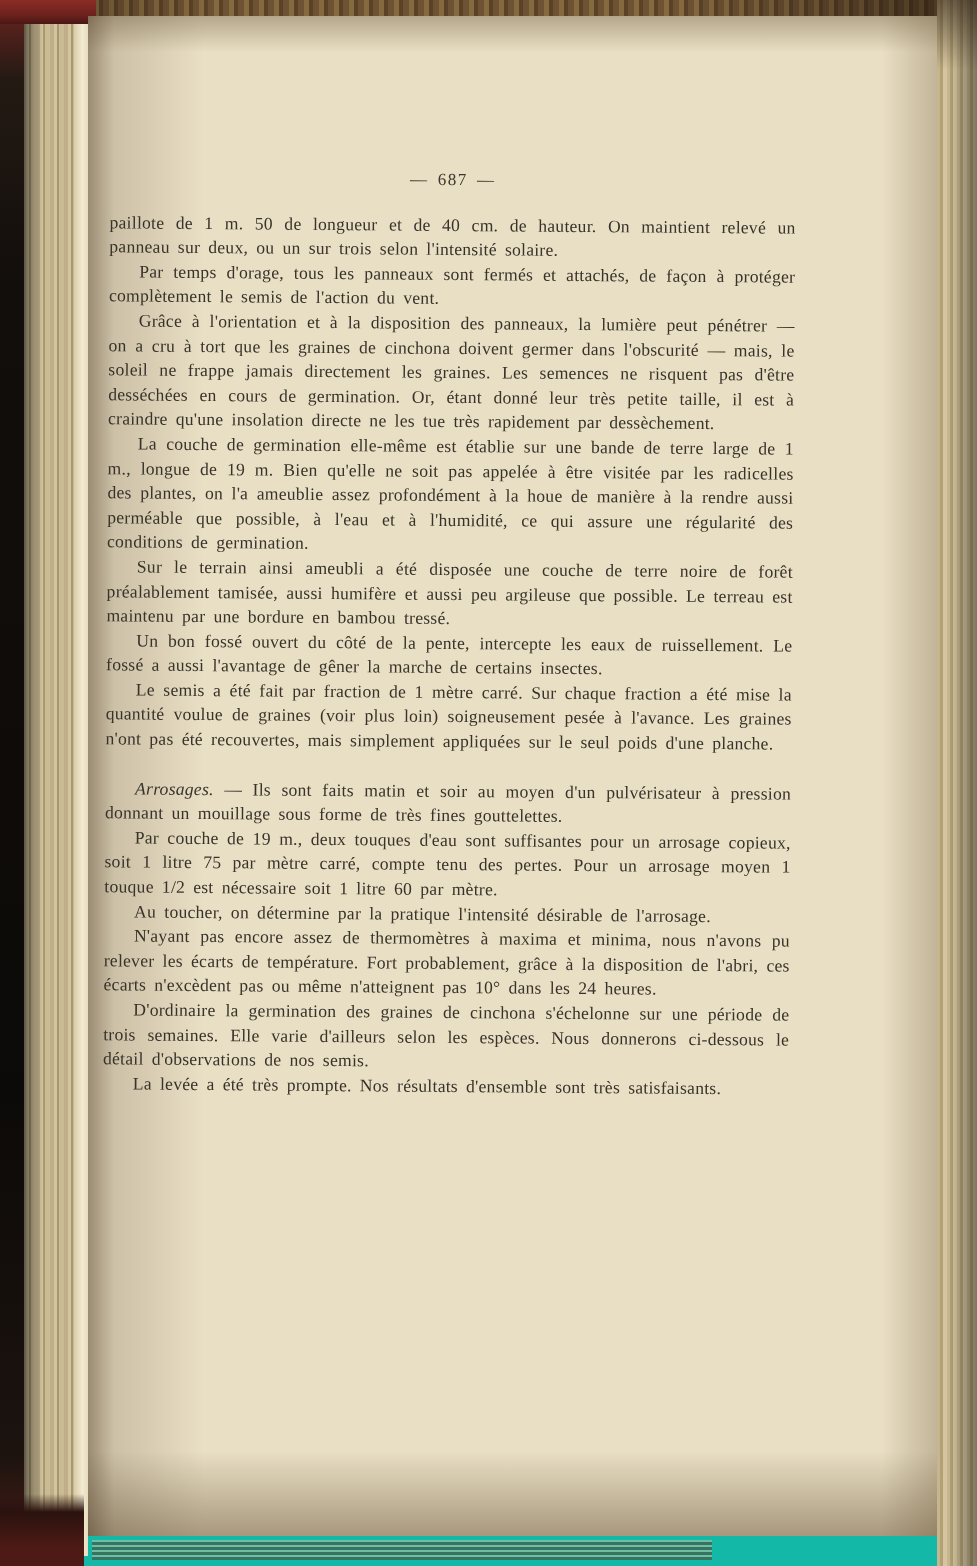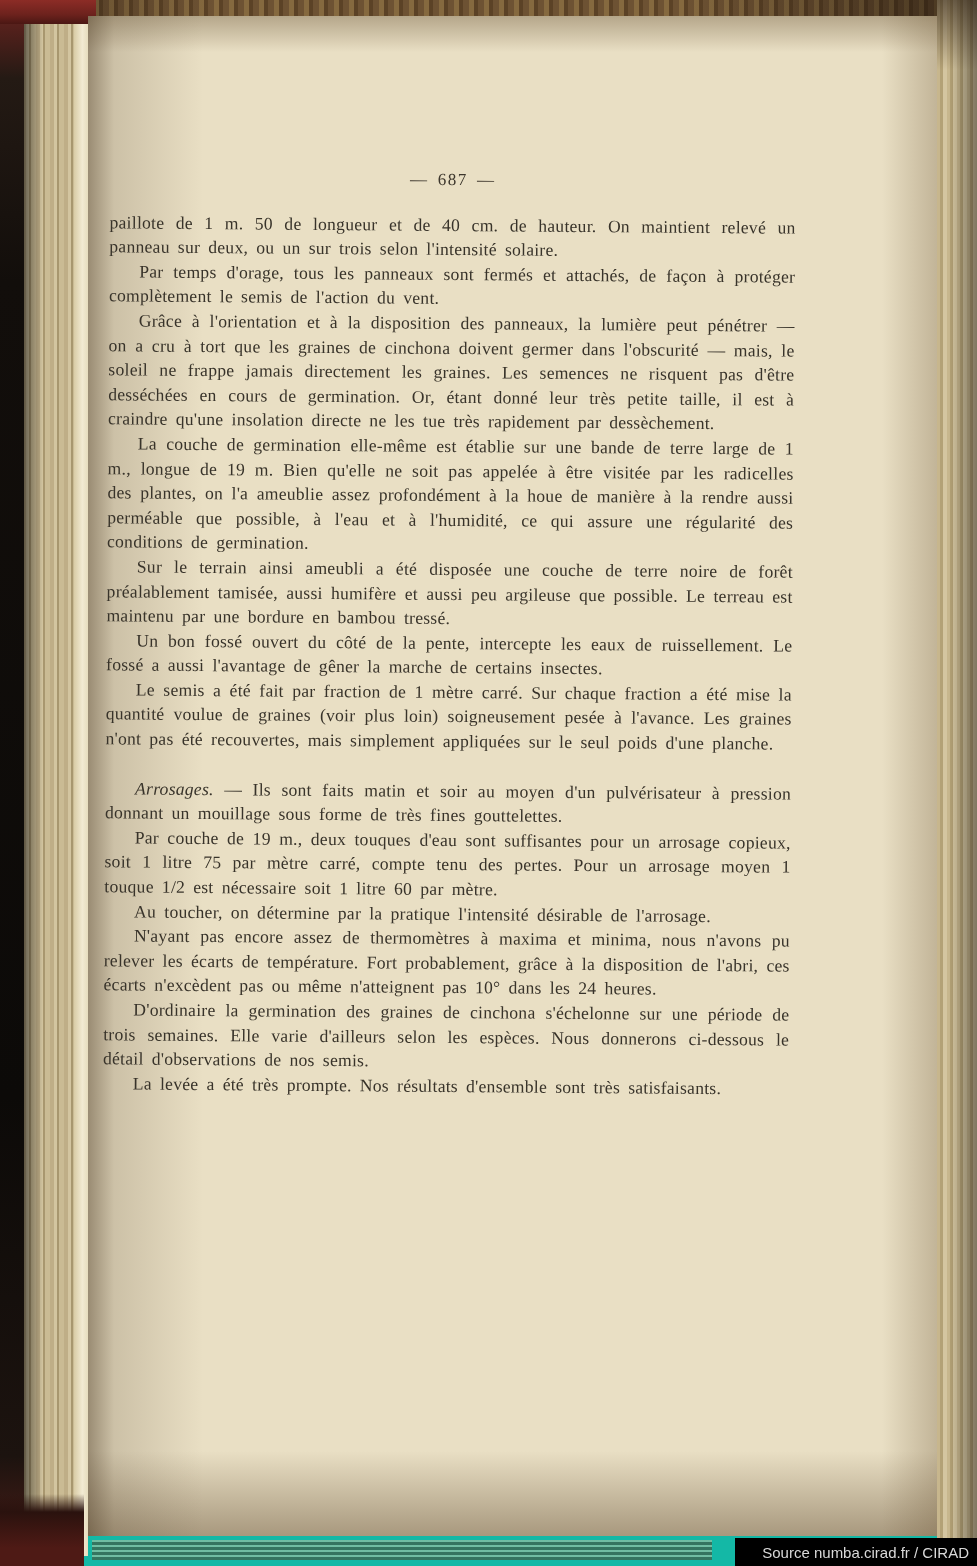--- a/index.html
+++ b/index.html
@@ -115,16 +115,13 @@
     <p class="para">Un bon fossé ouvert du côté de la pente, intercepte les eaux de ruissellement. Le fossé a aussi l'avantage de gêner la marche de certains insectes.</p>
     <p class="para">Le semis a été fait par fraction de 1 mètre carré. Sur chaque fraction a été mise la quantité voulue de graines (voir plus loin) soigneusement pesée à l'avance. Les graines n'ont pas été recouvertes, mais simplement appliquées sur le seul poids d'une planche.</p>
     <p class="para section-gap"><span class="lead">Arrosages.</span><span> — Ils sont faits matin et soir au moyen d'un pulvérisateur à pression donnant un mouillage sous forme de très fines gouttelettes.</span></p>
     <p class="para">Par couche de 19 m., deux touques d'eau sont suffisantes pour un arrosage copieux, soit 1 litre 75 par mètre carré, compte tenu des pertes. Pour un arrosage moyen 1 touque 1/2 est nécessaire soit 1 litre 60 par mètre.</p>
     <p class="para">Au toucher, on détermine par la pratique l'intensité désirable de l'arrosage.</p>
     <p class="para">N'ayant pas encore assez de thermomètres à maxima et minima, nous n'avons pu relever les écarts de température. Fort probablement, grâce à la disposition de l'abri, ces écarts n'excèdent pas ou même n'atteignent pas 10° dans les 24 heures.</p>
     <p class="para">D'ordinaire la germination des graines de cinchona s'échelonne sur une période de trois semaines. Elle varie d'ailleurs selon les espèces. Nous donnerons ci-dessous le détail d'observations de nos semis.</p>
     <p class="para">La levée a été très prompte. Nos résultats d'ensemble sont très satisfaisants.</p>
   </div>
 
-  <div class="source-bar">
-    <span>Source numba.cirad.fr / CIRAD</span>
-  </div>
 </div>
 
 </body></html>

